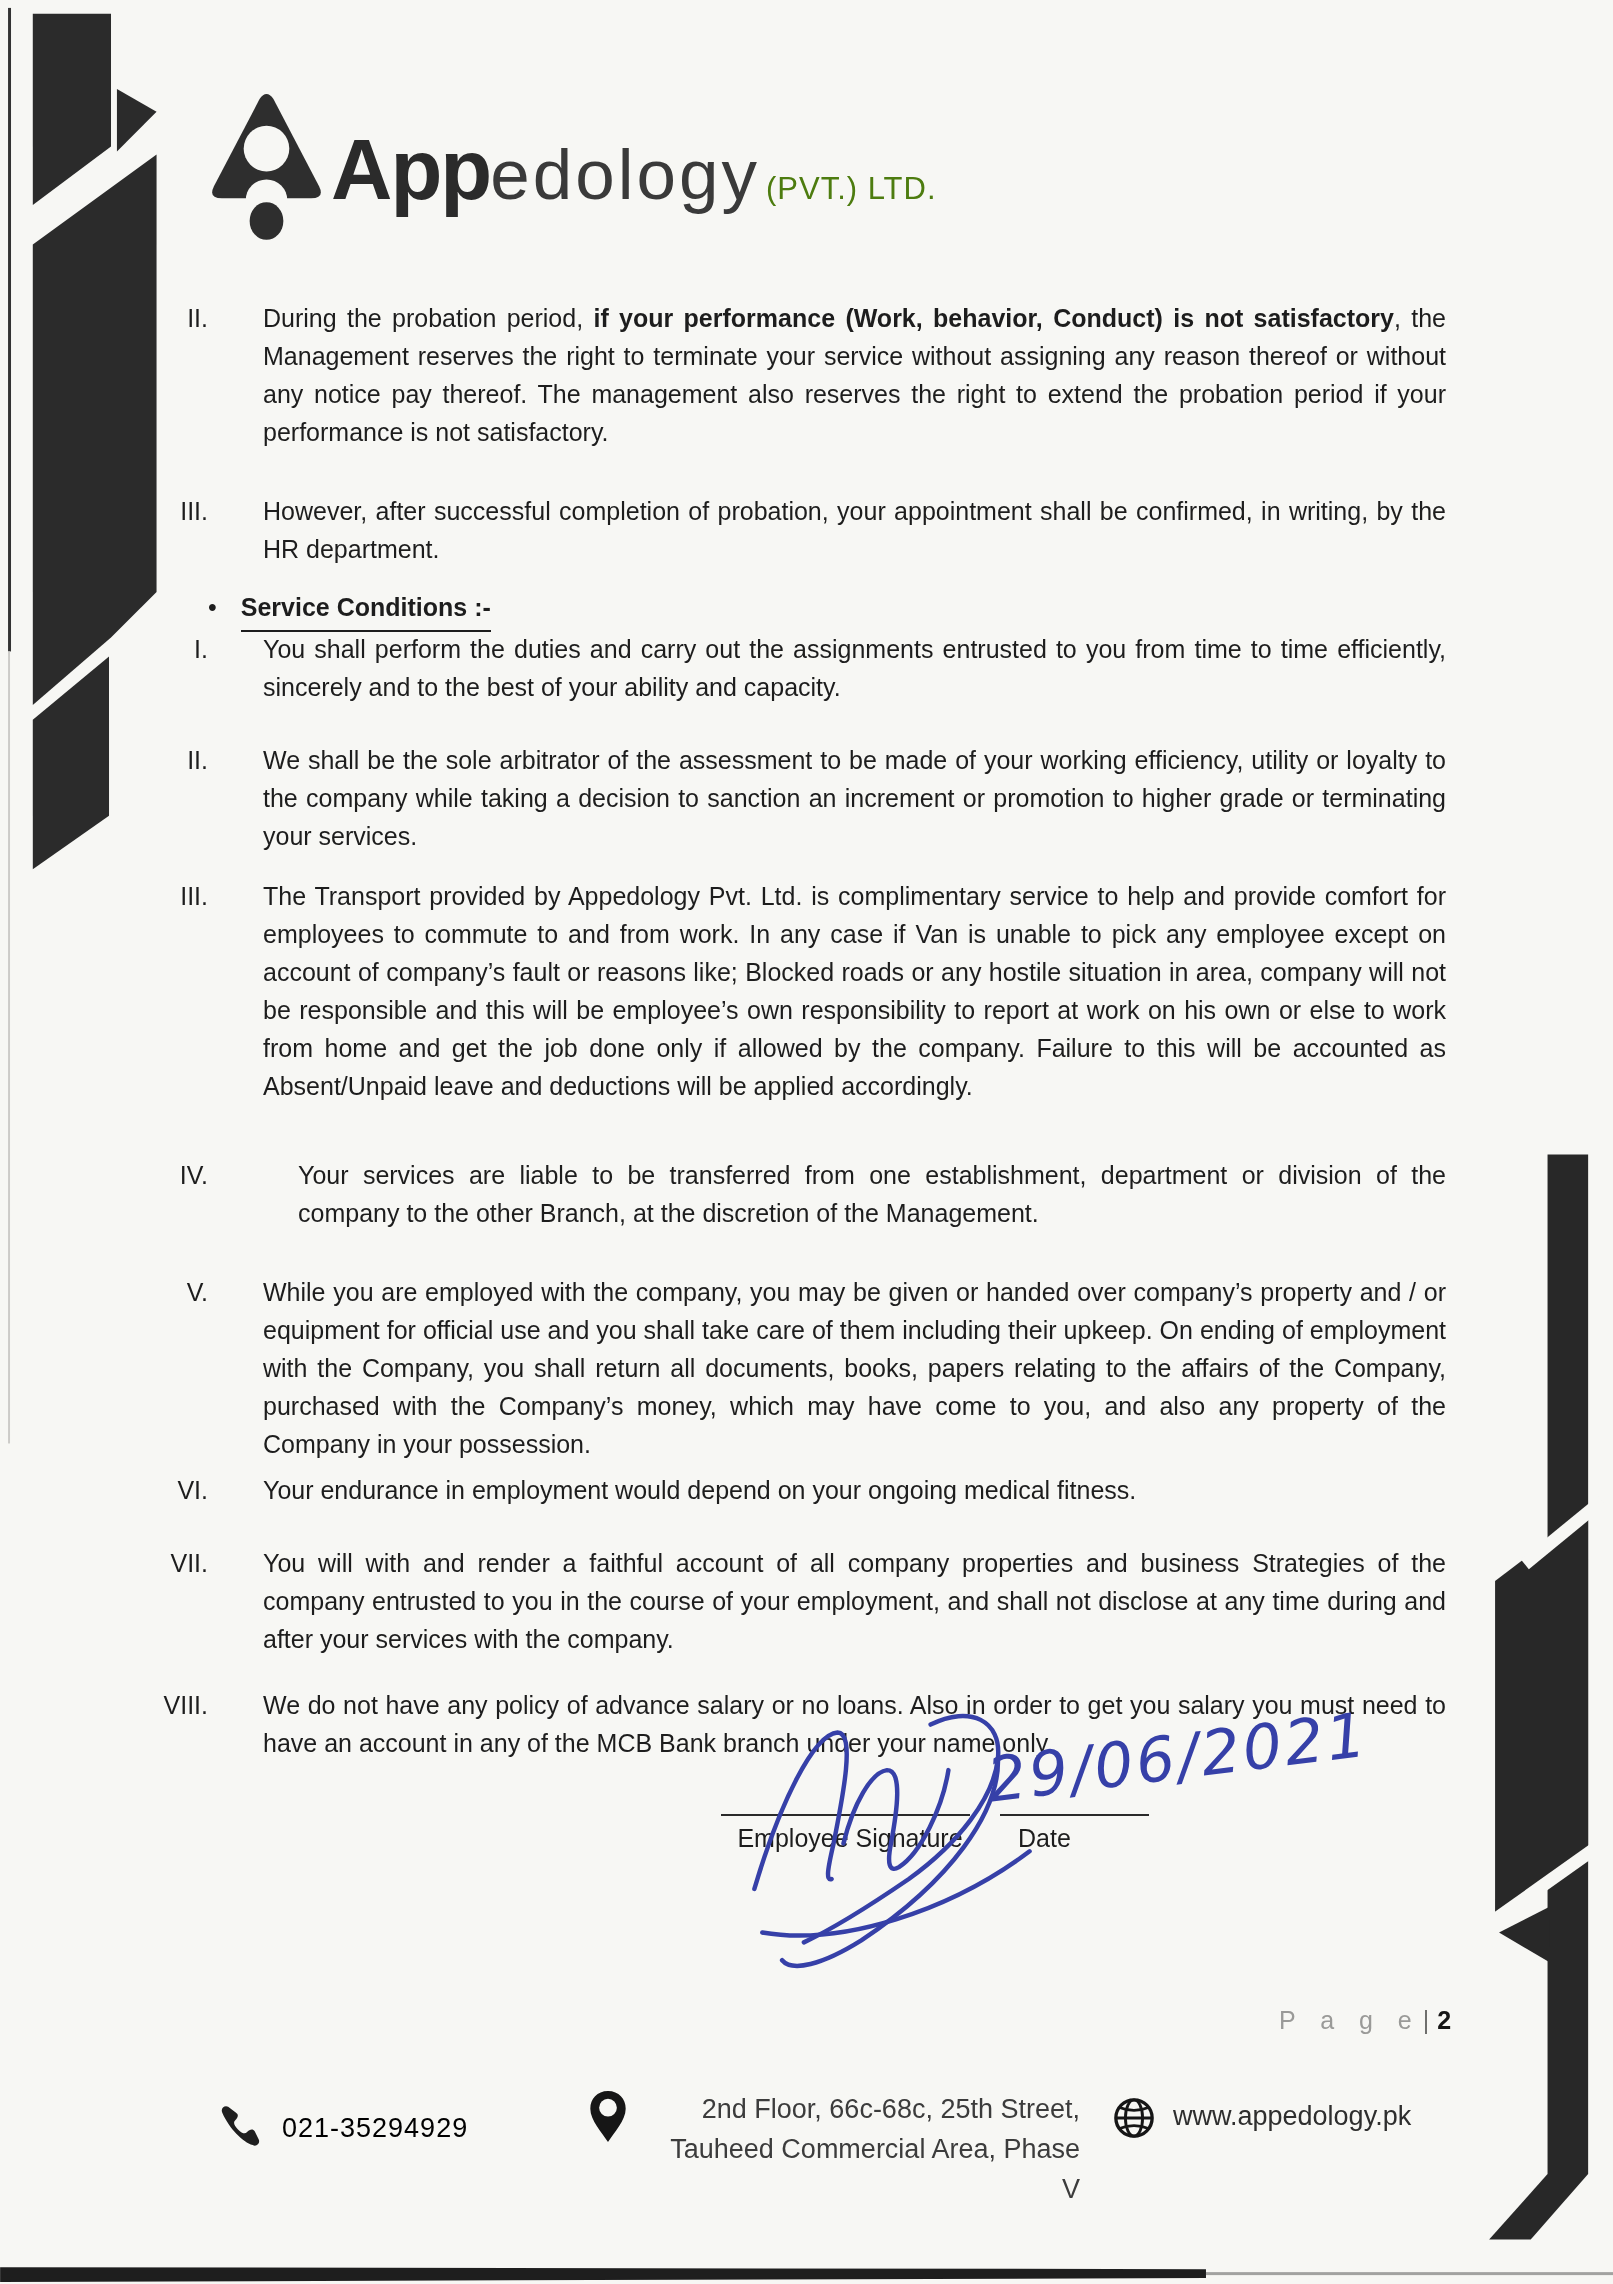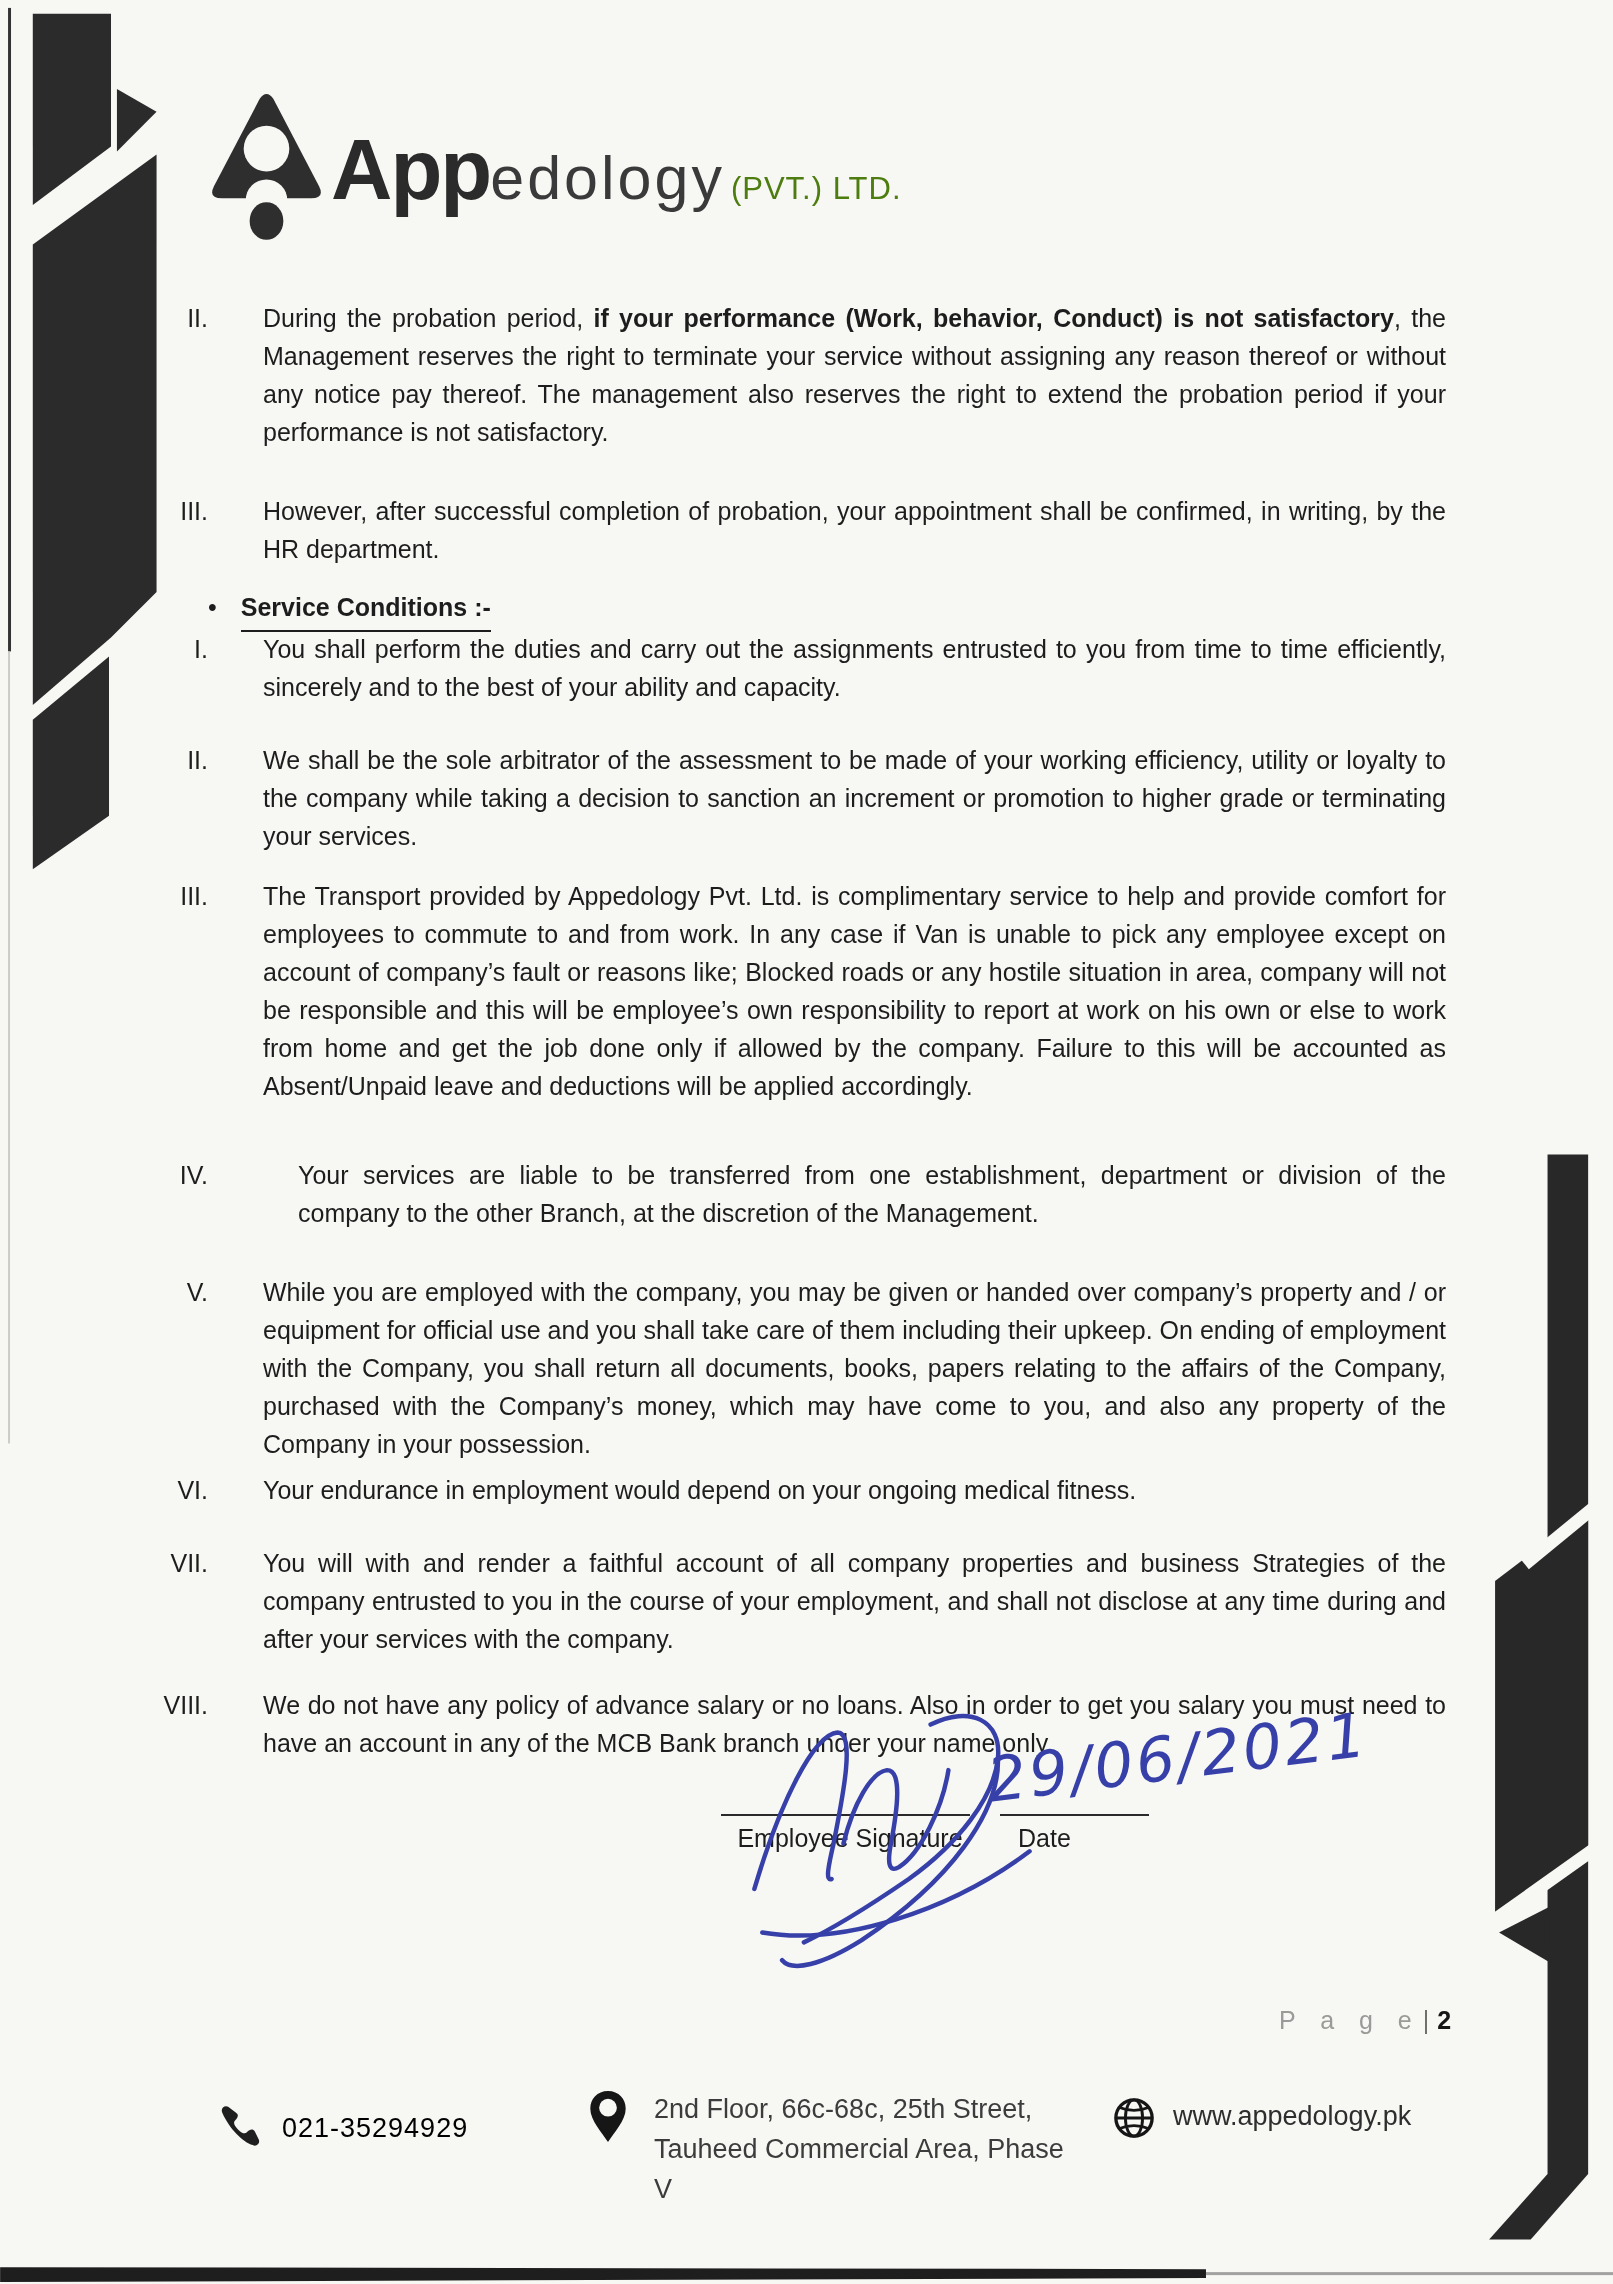--- a/index.html
+++ b/index.html
@@ -10,21 +10,21 @@
     color:#1d1d1d;
   }
   svg{display:block;}
   .decor{position:absolute;left:0;top:0;width:1614px;height:2285px;pointer-events:none;}
 
   
   .logo{position:absolute;left:208px;top:91px;display:flex;align-items:flex-end;}
   .logo-icon{width:117px;height:149px;margin-right:6px;}
   .logo-text{line-height:1;padding-bottom:28px;white-space:nowrap;}
   .brand-bold{font-size:85px;font-weight:700;color:#2b2b2b;letter-spacing:-2px;}
-  .brand-light{font-size:61px;font-weight:400;color:#3a3a3a;letter-spacing:3px;}
+  .brand-light{font-size:71px;font-weight:400;color:#3a3a3a;letter-spacing:3px;}
   .brand-suffix{font-size:31px;font-weight:400;color:#4d7c0f;letter-spacing:1px;margin-left:6px;}
 
   
   .clause{position:absolute;left:139px;width:1307px;display:flex;
           font-size:25px;line-height:38px;}
   .clause .num{flex:0 0 69px;text-align:right;}
   .clause .txt{flex:1;margin-left:55px;text-align:justify;}
   .b{font-weight:700;}
 
   .i0{top:299px;} .i1{top:492px;}
@@ -48,21 +48,21 @@
   .pageno{position:absolute;left:1279px;top:2006px;font-size:25px;white-space:nowrap;}
   .pageno .pl{color:#9a9a98;letter-spacing:9px;}
   .pageno .ps{color:#6f6f6d;padding:0 8px 0 2px;}
   .pageno .pn{font-weight:700;color:#161616;}
 
   
   .footer-item{position:absolute;display:flex;align-items:flex-start;}
   .f-phone{left:216px;top:2095px;}
   .f-phone .ftxt{font-size:27px;color:#000000;margin-left:22px;margin-top:18px;letter-spacing:1px;}
   .f-addr{left:586px;top:2089px;}
-  .f-addr .ftxt{font-size:27px;color:#3c3c3c;margin-left:24px;text-align:left;line-height:40px;width:426px;}
+  .f-addr .ftxt{font-size:27px;color:#3c3c3c;margin-left:24px;text-align:right;line-height:40px;width:426px;}
   .f-web{left:1113px;top:2097px;}
   .f-web .ftxt{font-size:27px;color:#2e2e2e;margin-left:18px;margin-top:4px;}
   .ficon{width:44px;height:57px;flex:0 0 auto;}
 </style>
 </head>
 <body>
 
 <div class="page">
 
   <svg class="decor" viewBox="0 0 1630 2308">

